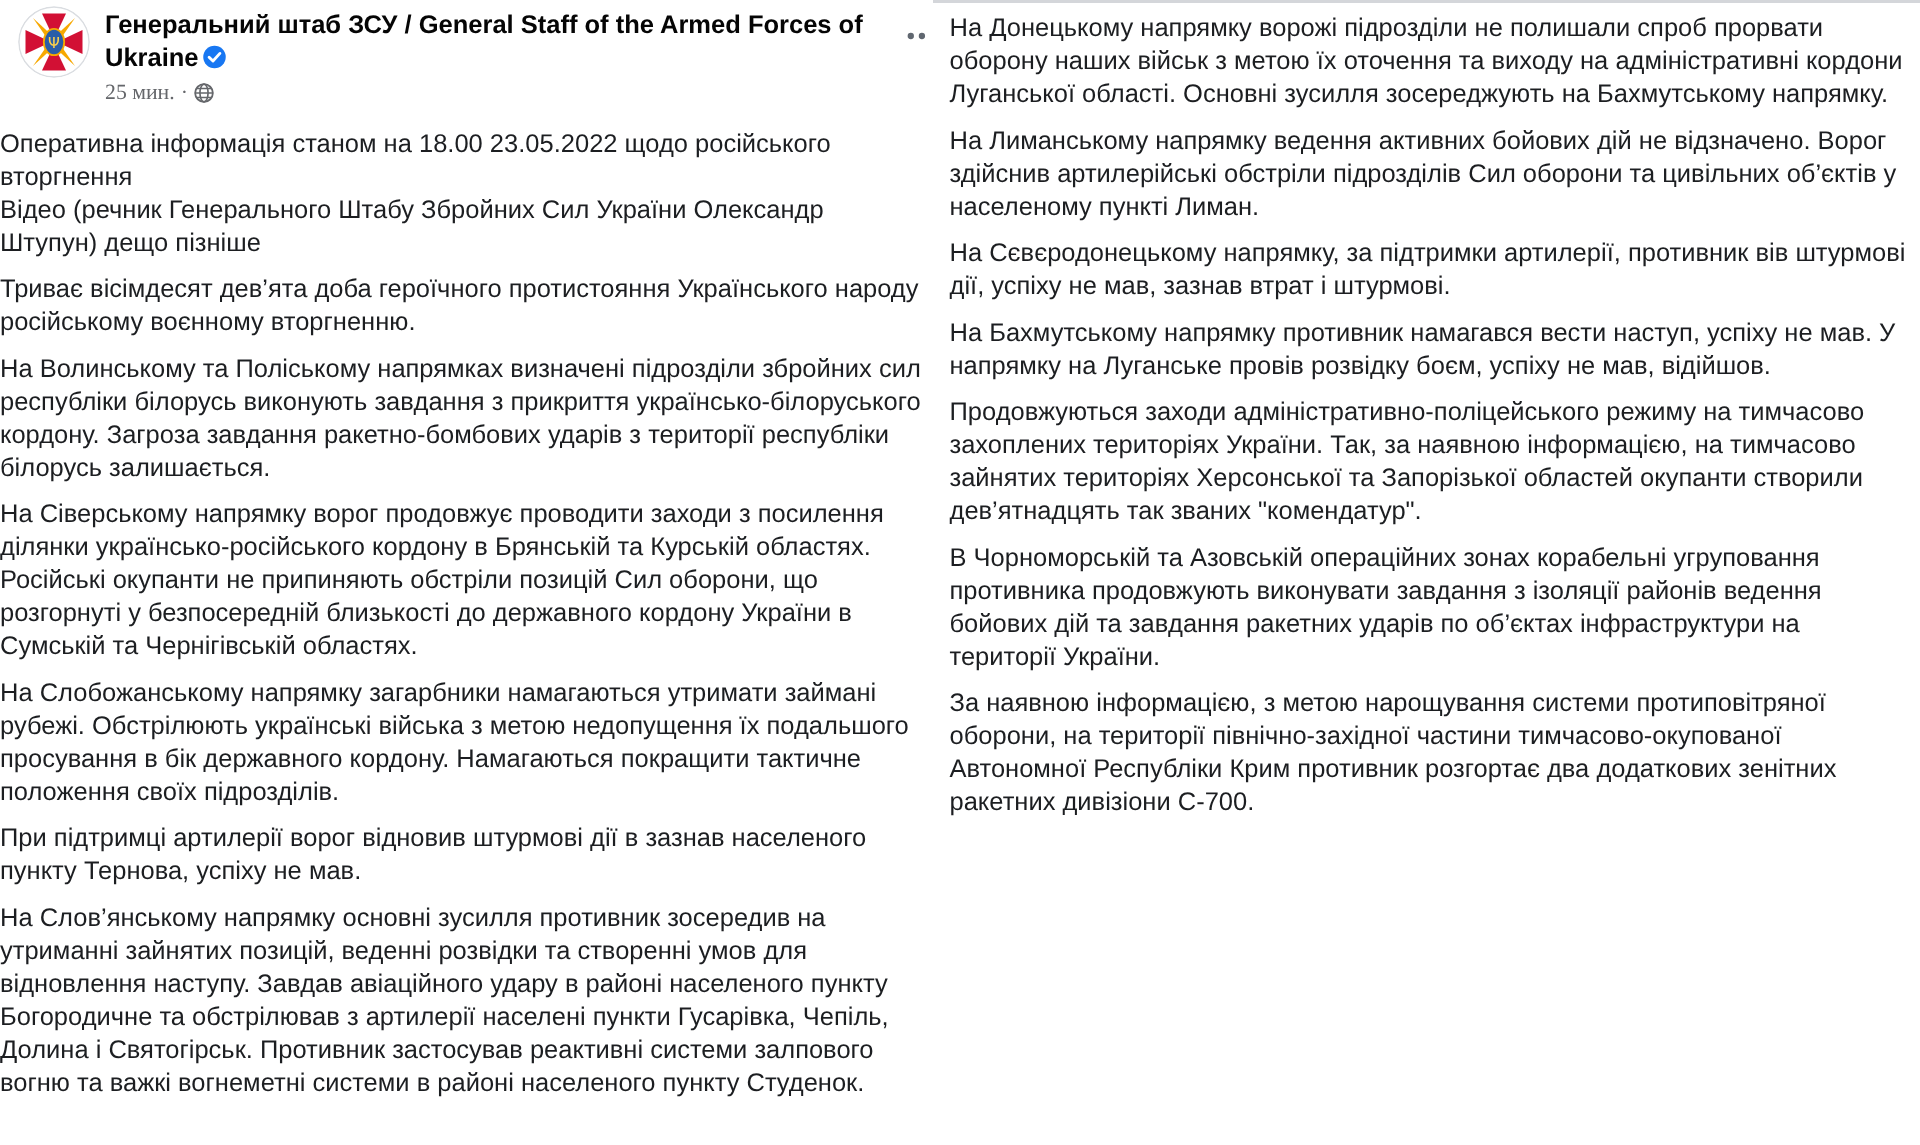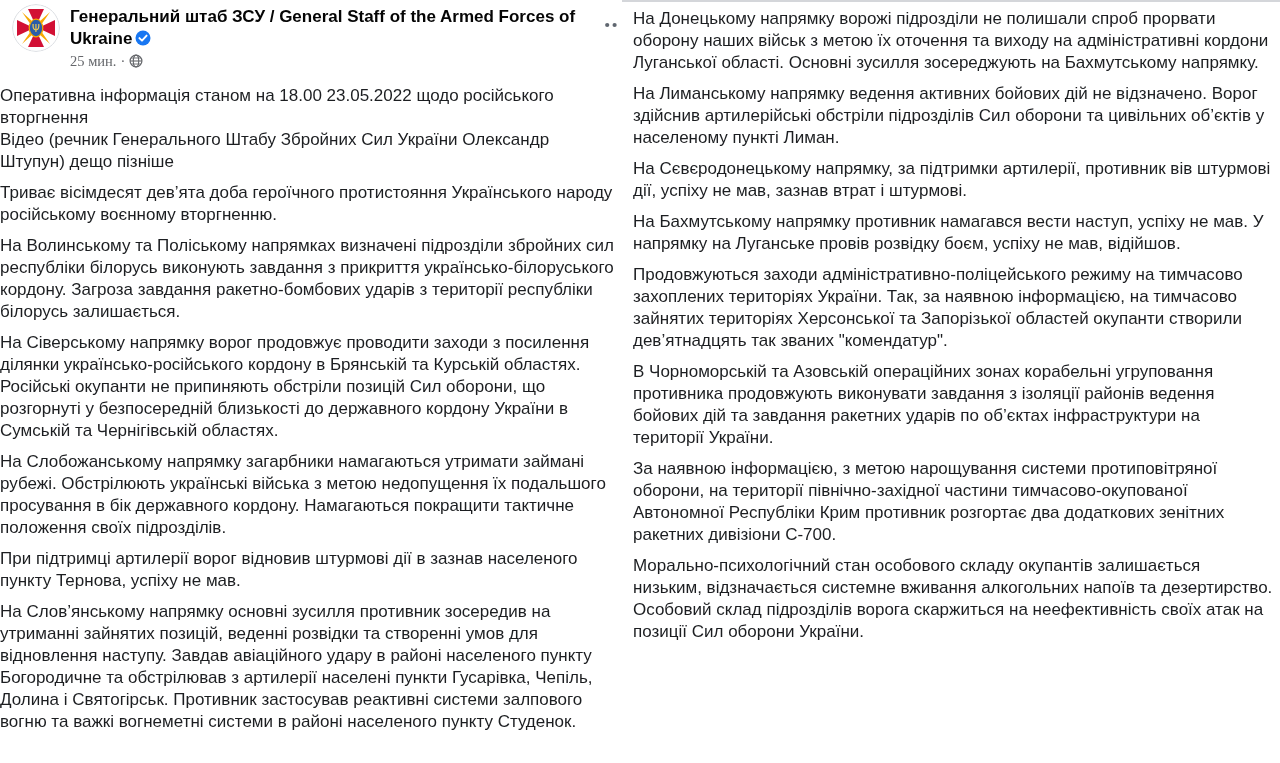--- a/index.html
+++ b/index.html
@@ -96,14 +96,13 @@
 </div>
 
 <div class="col col-right">
   <p>На Донецькому напрямку ворожі підрозділи не полишали спроб прорвати оборону наших військ з метою їх оточення та виходу на адміністративні кордони Луганської області. Основні зусилля зосереджують на Бахмутському напрямку.</p>
   <p>На Лиманському напрямку ведення активних бойових дій не відзначено. Ворог здійснив артилерійські обстріли підрозділів Сил оборони та цивільних об’єктів у населеному пункті Лиман.</p>
   <p>На Сєвєродонецькому напрямку, за підтримки артилерії, противник вів штурмові дії, успіху не мав, зазнав втрат і штурмові.</p>
   <p>На Бахмутському напрямку противник намагався вести наступ, успіху не мав. У напрямку на Луганське провів розвідку боєм, успіху не мав, відійшов.</p>
   <p>Продовжуються заходи адміністративно-поліцейського режиму на тимчасово захоплених територіях України. Так, за наявною інформацією, на тимчасово зайнятих територіях Херсонської та Запорізької областей окупанти створили дев’ятнадцять так званих "комендатур".</p>
   <p>В Чорноморській та Азовській операційних зонах корабельні угруповання противника продовжують виконувати завдання з ізоляції районів ведення бойових дій та завдання ракетних ударів по об’єктах інфраструктури на території України.</p>
   <p>За наявною інформацією, з метою нарощування системи протиповітряної оборони, на території північно-західної частини тимчасово-окупованої Автономної Республіки Крим противник розгортає два додаткових зенітних ракетних дивізіони С-700.</p>
-  <p>Морально-психологічний стан особового складу окупантів залишається низьким, відзначається системне вживання алкогольних напоїв та дезертирство. Особовий склад підрозділів ворога скаржиться на неефективність своїх атак на позиції Сил оборони України.</p>
 </div>
 
 </body></html>

